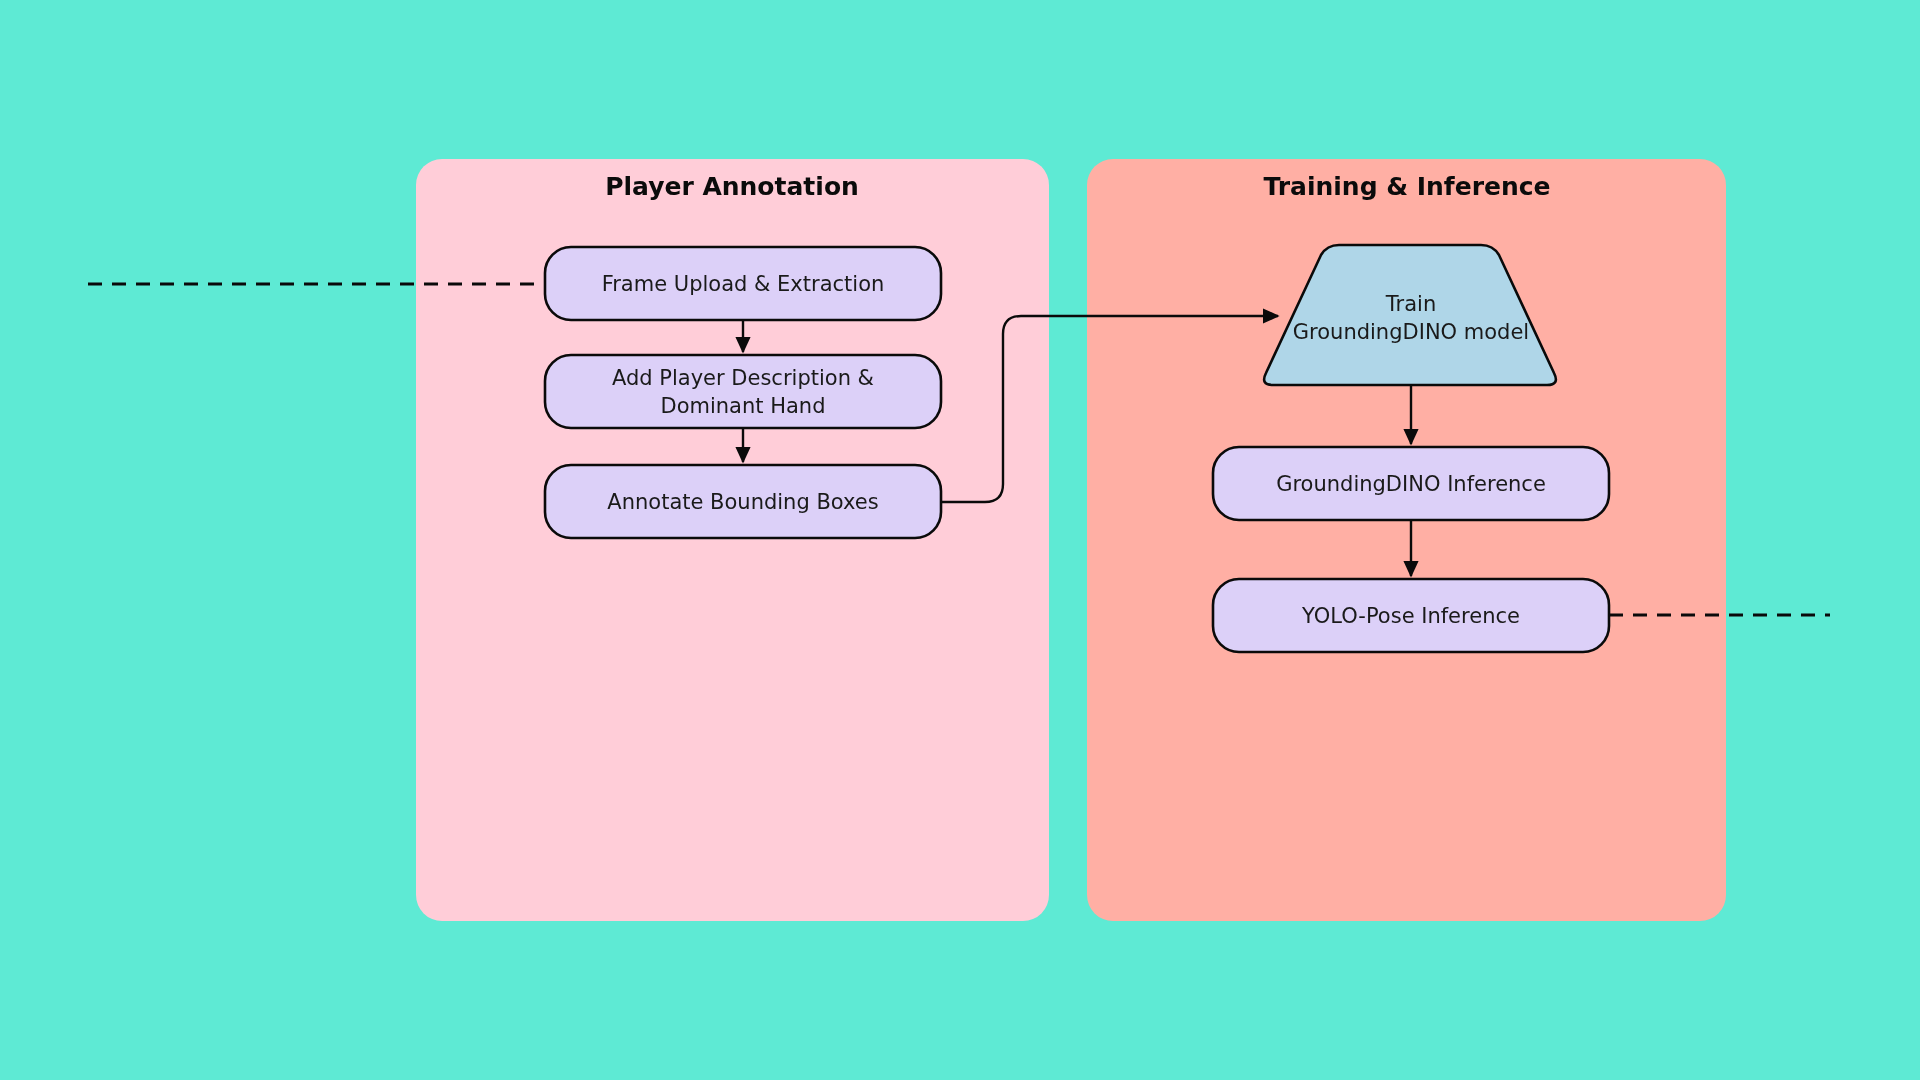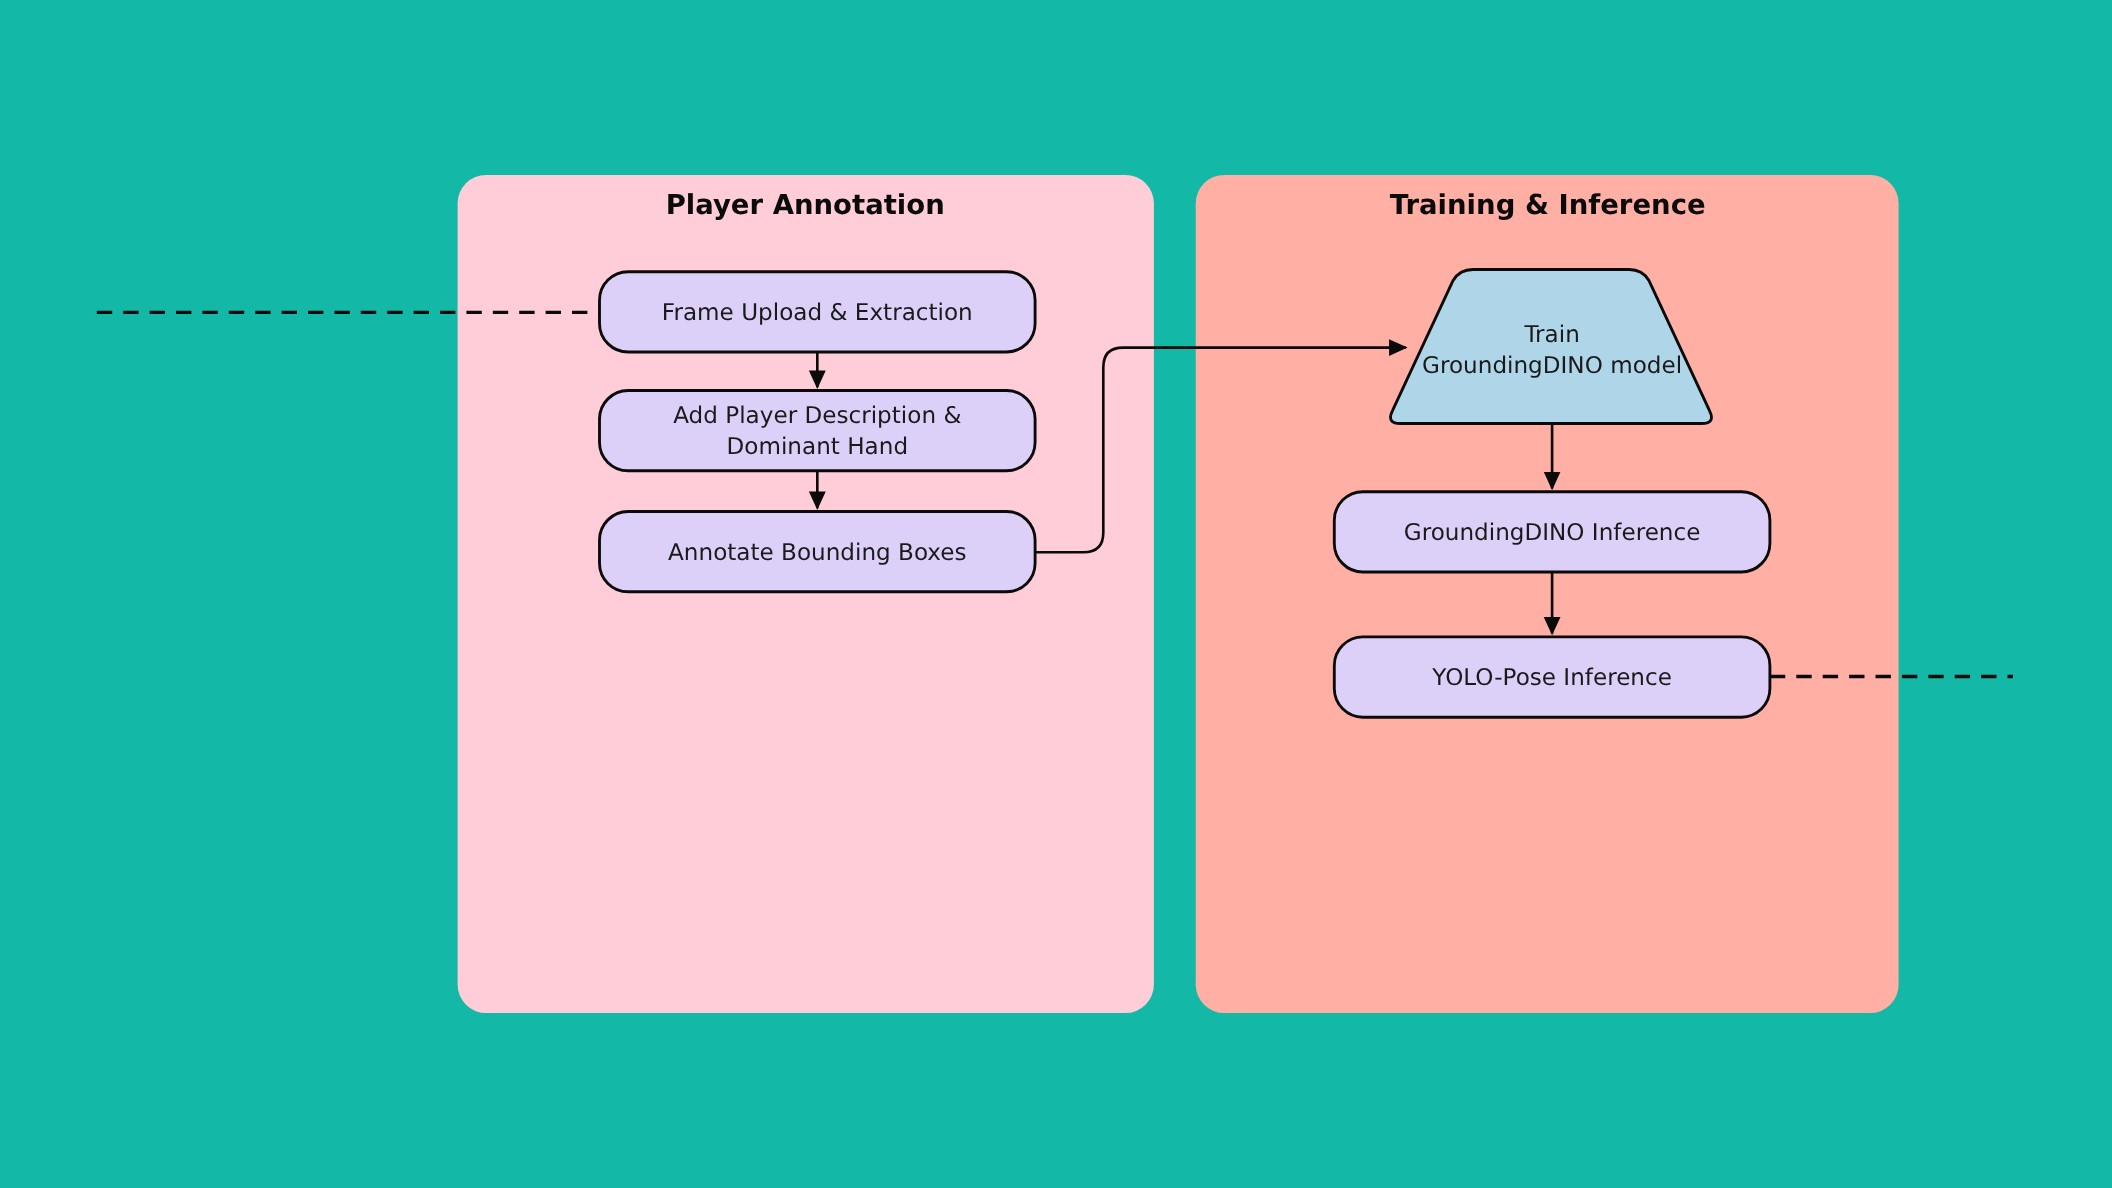--- a/index.html
+++ b/index.html
@@ -10,21 +10,21 @@
   body {
     width: 1920px;
     height: 1080px;
     font-family: "DejaVu Sans", sans-serif;
     overflow: hidden;
   }
   #canvas {
     position: relative;
     width: 1920px;
     height: 1080px;
-    background: #14b8a6;
+    background: #5eead4;
   }
   svg#diagram {
     position: absolute;
     top: 0;
     left: 0;
     width: 1920px;
     height: 1080px;
   }
   .panel-title {
     font-weight: bold;

